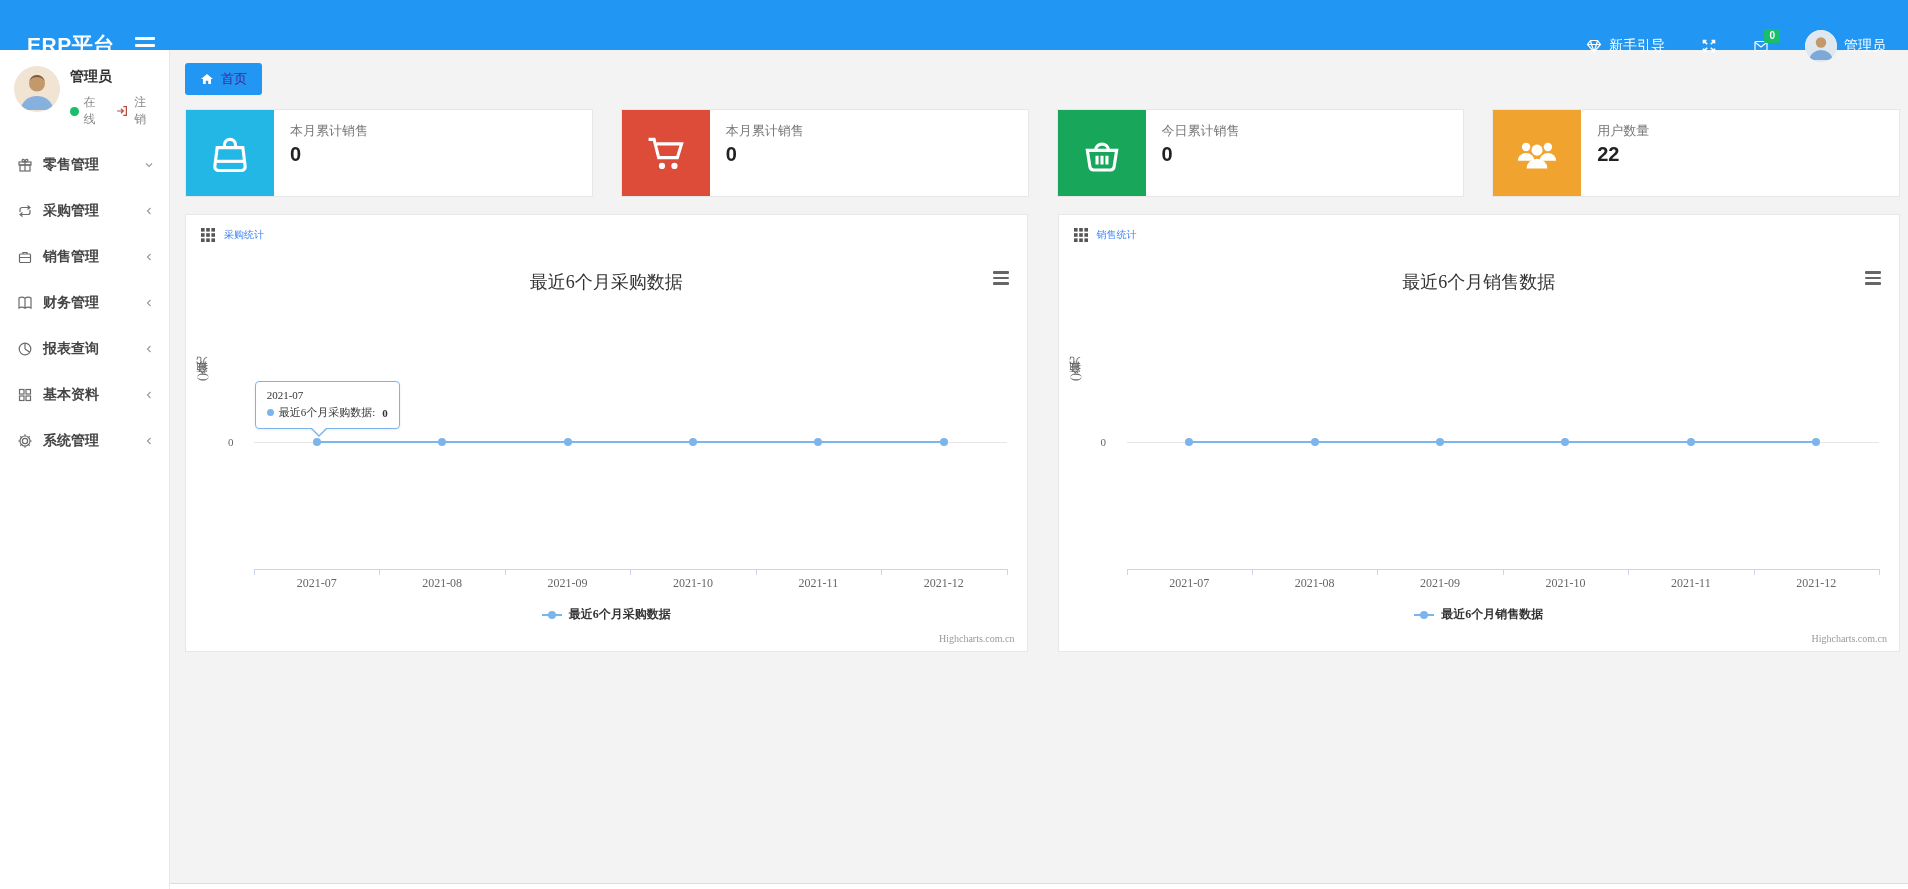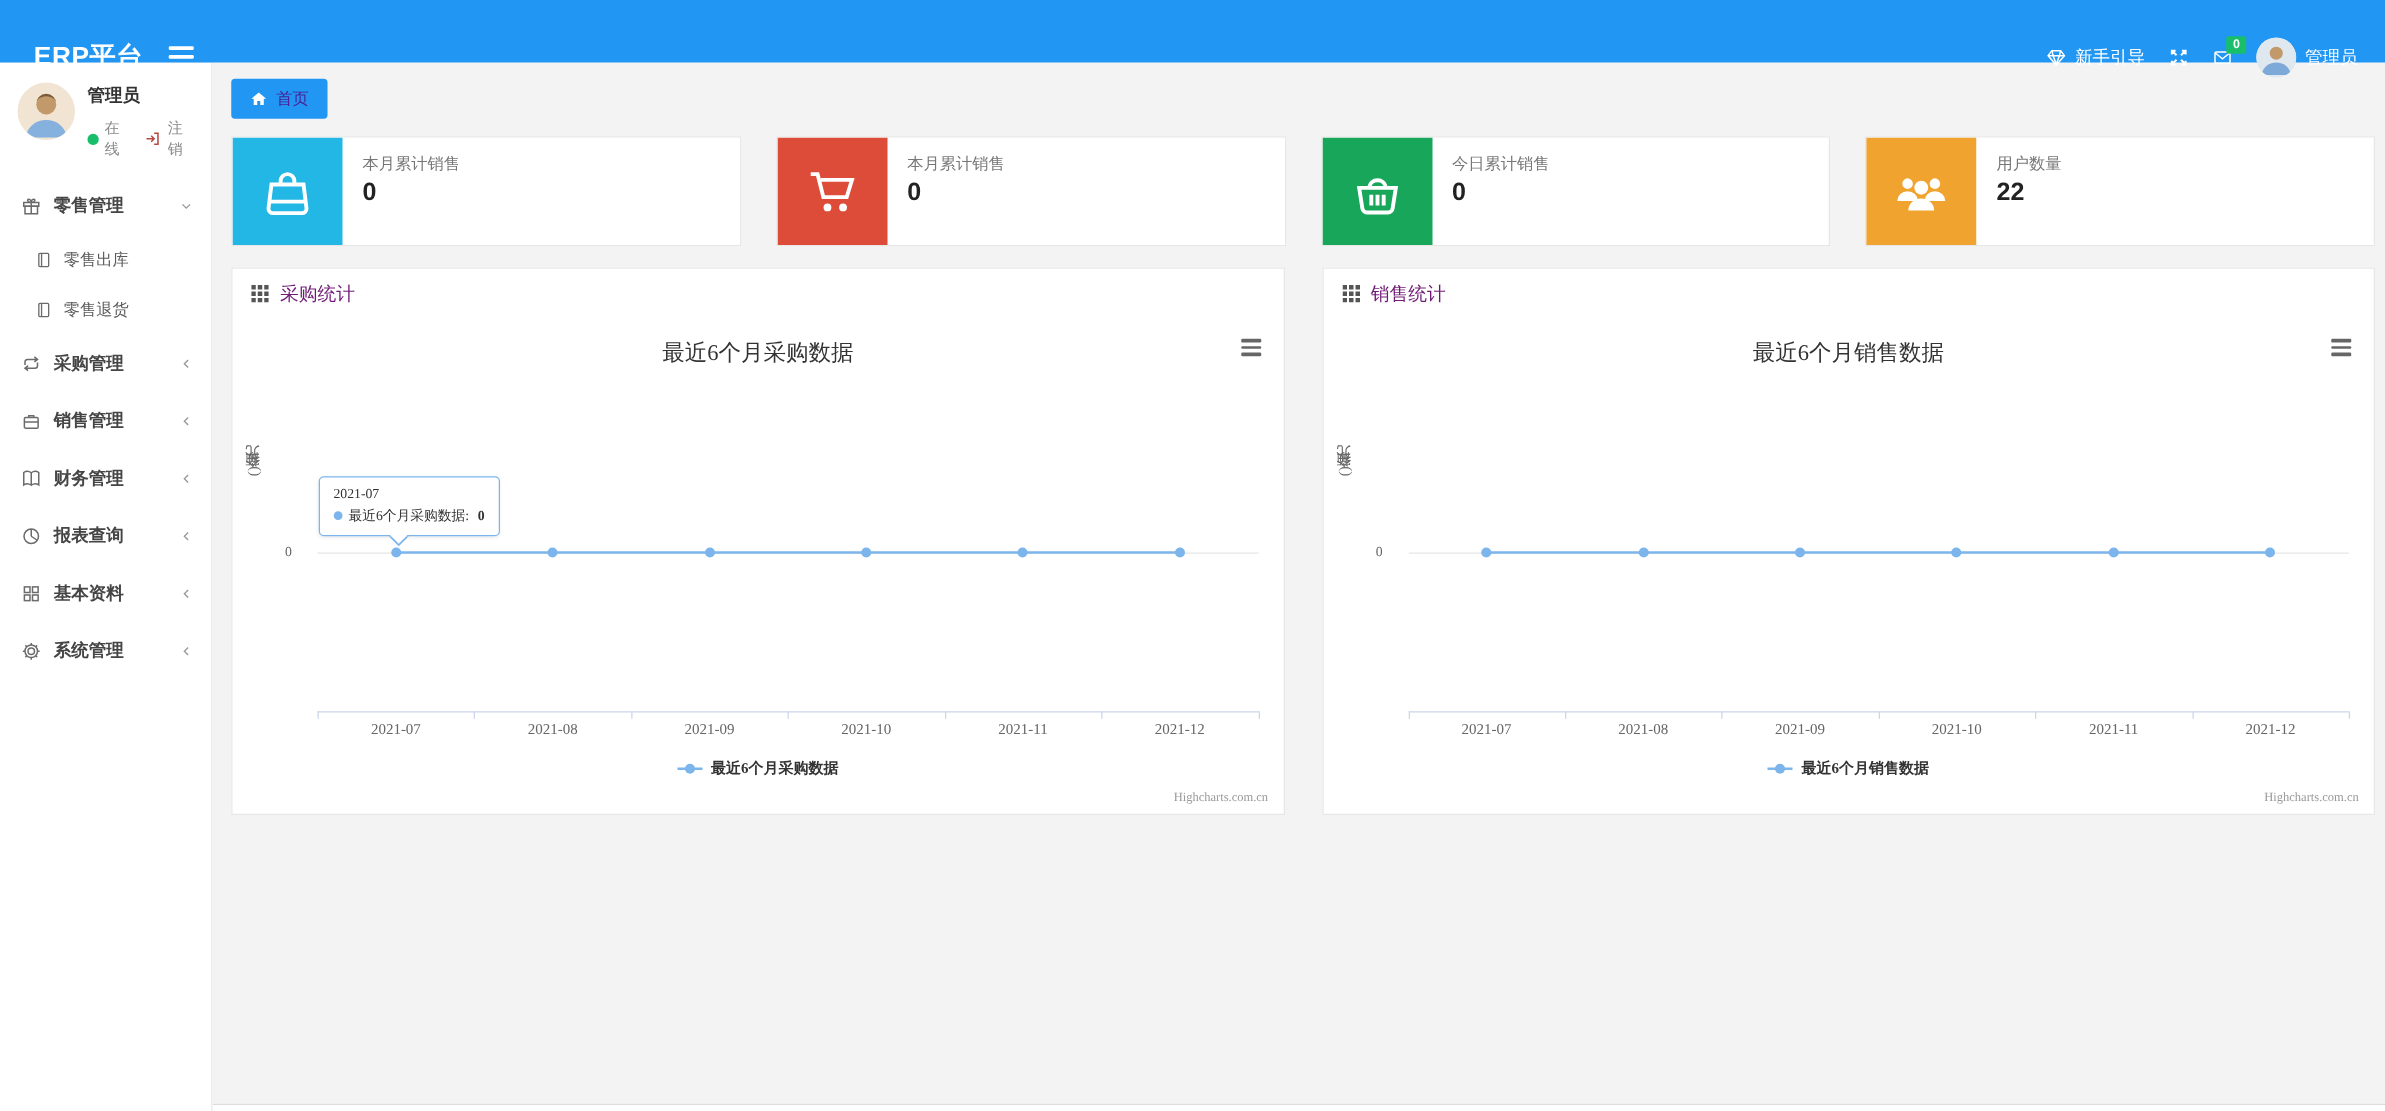--- a/index.html
+++ b/index.html
@@ -6,21 +6,21 @@
   html,body { width:1908px; height:889px; overflow:hidden; background:#f3f3f4;
     font-family:"Liberation Sans","DejaVu Sans",sans-serif; }
 
   
   .navbar { position:fixed; top:0; left:0; width:100%; height:50px; background:#2196f3;
     display:flex; align-items:center; justify-content:space-between; z-index:20; }
   .nav-left { display:flex; align-items:center;margin-top:40px; }
   .brand { color:#fff; font-size:21px; font-weight:bold; padding:0 20px 0 27px; letter-spacing:.5px; }
   .nav-burger { width:26px; height:26px; display:flex; flex-direction:column; justify-content:center; gap:4px; cursor:pointer; }
   .nav-burger span { display:block; width:20px; height:3px; background:#fff; border-radius:1px; }
-  .nav-right { display:flex; align-items:center; gap:19px; padding-right:22px; color:#fff; font-size:14px;margin-top:41px; }
+  .nav-right { display:flex; align-items:center; gap:36px; padding-right:22px; color:#fff; font-size:14px;margin-top:41px; }
   .nav-item { display:flex; align-items:center; gap:7px; cursor:pointer; }
   .mail-wrap { position:relative; }
   .badge { position:absolute; top:-9px; right:-11px; background:#19be6b; color:#fff;
     font-size:10px; line-height:1; padding:2px 5px; border-radius:2px; font-weight:bold; }
   .nav-avatar { width:32px; height:32px; border-radius:50%; overflow:hidden; background:#e9eef3; }
 
   
   .sidebar { position:fixed; top:50px; left:0; width:170px; bottom:0; background:#fff;
     border-right:1px solid #e7e7e7; z-index:10; }
   .user-block { display:flex; padding:16px 12px 14px 14px; gap:10px; }
@@ -50,21 +50,21 @@
   .cards { display:grid; grid-template-columns:repeat(4,1fr); gap:28px; }
   .card { background:#fff; border:1px solid #e7e7e7; height:88px; display:flex; overflow:hidden; }
   .card-icon { width:88px; height:88px; flex:none; display:flex; align-items:center; justify-content:center; }
   .card-body { padding:12px 16px; }
   .card-label { font-size:13px; color:#777; margin-bottom:3px; }
   .card-value { font-size:20px; font-weight:bold; color:#222; }
 
   .panels { display:grid; grid-template-columns:1fr 1fr; gap:30px; margin-top:17px; }
   .panel { background:#fff; border:1px solid #e7e7e7; height:438px; }
   .panel-head { height:40px; display:flex; align-items:center; gap:9px; padding:0 15px;
-    font-size:15px; color:#701a75;text-align:center; }
+    font-size:10px; color:#3b82f6;text-align:center; }
 
   
   .chart { position:relative; height:396px;font-family:Liberation Serif, serif; }
   .chart-title { text-align:center; padding-top:15px; font-size:18px; color:#333; }
   .export-btn { position:absolute; top:14px; right:14px; width:24px; height:18px;
     display:flex; flex-direction:column; justify-content:center; gap:3px; cursor:pointer; padding:2px 4px; }
   .export-btn span { display:block; height:3px; background:#666; border-radius:1px; }
   .y-title { position:absolute; left:8px; top:118px; writing-mode:vertical-rl;
     transform:rotate(180deg); font-size:12px; color:#666; }
   .plot { position:absolute; left:68px; right:20px; top:60px; bottom:81px;
@@ -172,36 +172,20 @@
       <svg class="icon16" viewBox="0 0 16 16" fill="none" stroke="#6b6b6b" stroke-width="1.2">
         <rect x="2" y="5" width="12" height="3"></rect>
           <rect x="3" y="8" width="10" height="6"></rect>
           <path d="M8 5 V14 M8 5 C5.2 5 4.2 2.6 6 2.4 C7.6 2.3 8 4 8 5 C8 4 8.4 2.3 10 2.4 C11.8 2.6 10.8 5 8 5Z"></path>
       </svg>
       <span class="mi-label">零售管理</span>
       <svg class="chev" viewBox="0 0 16 16" fill="none" stroke="#999" stroke-width="1.5">
           <polyline points="4,6 8,10 12,6"></polyline>
         </svg>
     </li>
-    <ul class="submenu">
-      <li class="submenu-item">
-        <svg class="icon14" viewBox="0 0 16 16" fill="none" stroke="#6b6b6b" stroke-width="1.2">
-            <rect x="3.5" y="2" width="9" height="12" rx="1"></rect>
-            <path d="M6 2 V14"></path>
-          </svg>
-        <span>零售出库</span>
-      </li>
-      <li class="submenu-item">
-        <svg class="icon14" viewBox="0 0 16 16" fill="none" stroke="#6b6b6b" stroke-width="1.2">
-            <rect x="3.5" y="2" width="9" height="12" rx="1"></rect>
-            <path d="M6 2 V14"></path>
-          </svg>
-        <span>零售退货</span>
-      </li>
-    </ul>
 
     <li class="menu-item">
       <svg class="icon16" viewBox="0 0 16 16" fill="none" stroke="#6b6b6b" stroke-width="1.2">
         <path d="M3 9 V6.5 A2 2 0 0 1 5 4.5 H12 M10.5 2.5 L13 4.5 L10.5 6.5 M13 7 V9.5 A2 2 0 0 1 11 11.5 H4 M5.5 9.5 L3 11.5 L5.5 13.5"></path>
       </svg>
       <span class="mi-label">采购管理</span>
       <svg class="chev" viewBox="0 0 16 16" fill="none" stroke="#999" stroke-width="1.5">
           <polyline points="10,4 6,8 10,12"></polyline>
         </svg>
     </li>

